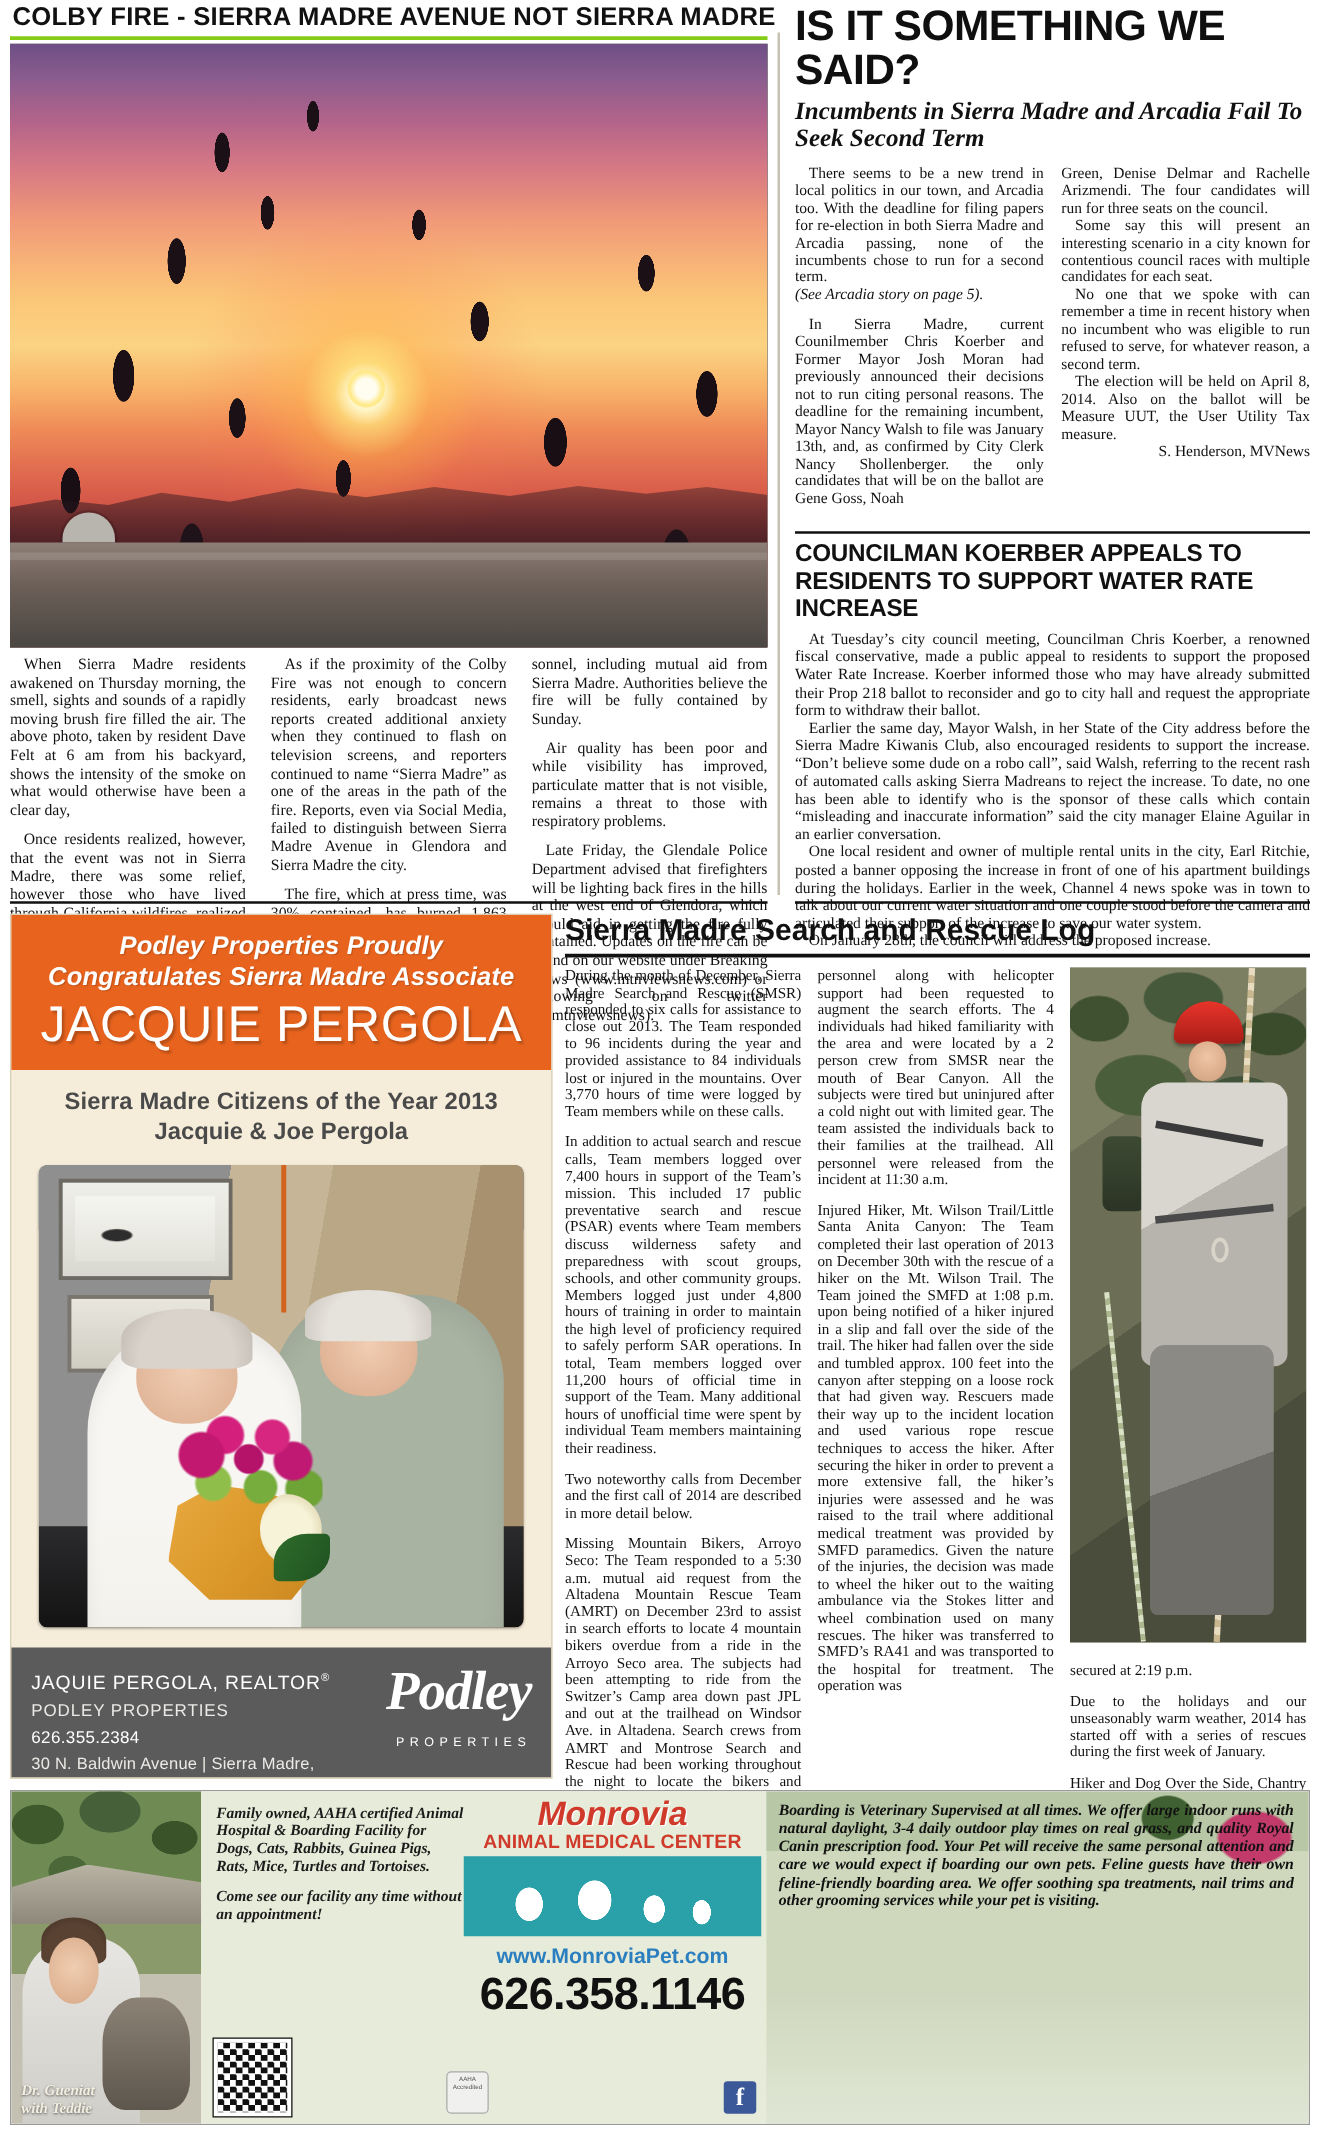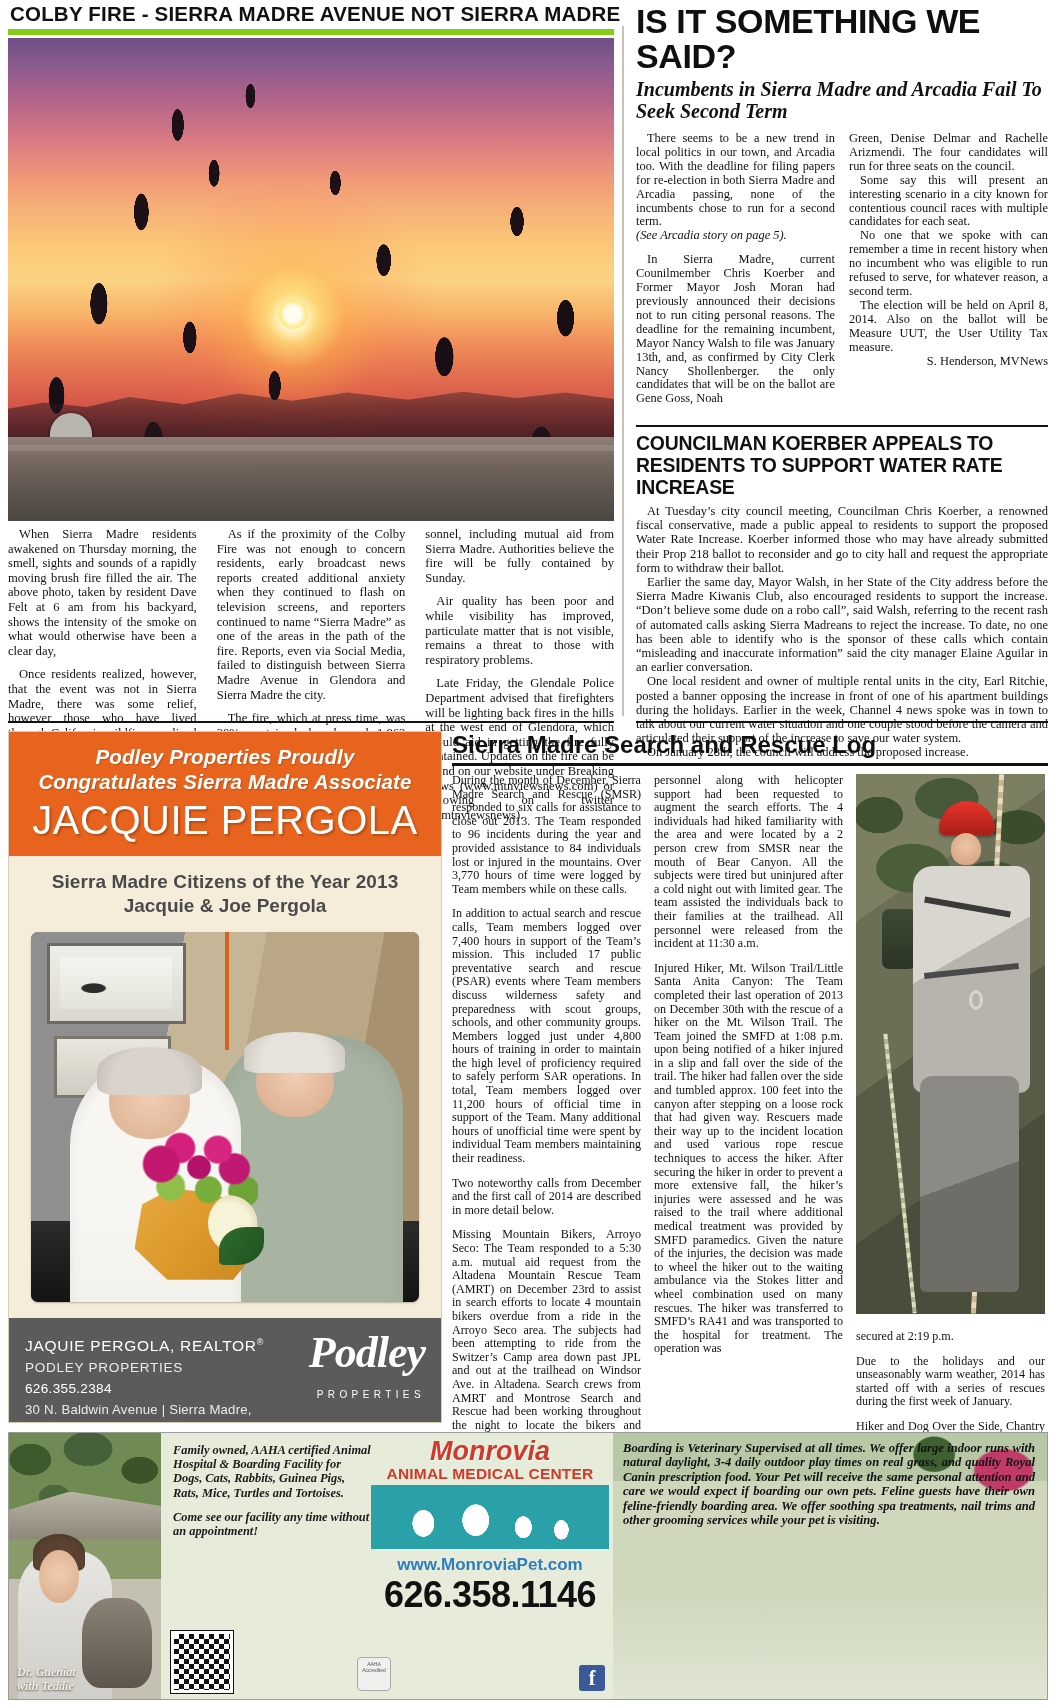--- a/index.html
+++ b/index.html
@@ -16,21 +16,21 @@
     position: absolute; left: 8px; top: 0; width: 606px;
   }
   #colby-headline {
     font-family: "Liberation Sans", sans-serif;
     font-weight: bold;
     font-size: 20.5px;
     letter-spacing: .2px;
     line-height: 24px;
     color: #111;
     padding: 2px 0 3px 2px;
-    border-bottom: 6px solid #84cc16;
+    border-bottom: 3px solid #84cc16;
     white-space: nowrap;
   }
   #fire-photo {
     position: relative;
     width: 606px; height: 483px;
     margin-top: 3px;
     overflow: hidden;
     background: #120c10;
   }
   
@@ -93,21 +93,21 @@
       radial-gradient(ellipse 10px 24px at 44% 72%, #1b1015 60%, transparent 62%),
       radial-gradient(ellipse 9px 20px at 54% 30%, #1b1015 60%, transparent 62%),
       radial-gradient(ellipse 12px 26px at 62% 46%, #1b1015 60%, transparent 62%),
       radial-gradient(ellipse 15px 32px at 72% 66%, #180e13 60%, transparent 62%),
       radial-gradient(ellipse 11px 24px at 84% 38%, #1b1015 60%, transparent 62%),
       radial-gradient(ellipse 14px 30px at 92% 58%, #180e13 60%, transparent 62%),
       radial-gradient(ellipse 18px 40px at 60% 88%, #150c11 60%, transparent 62%),
       radial-gradient(ellipse 20px 44px at 88% 86%, #150c11 60%, transparent 62%);
   }
 
-  .colby-body { display:flex; gap: 20px; margin-top: 6px; }
+  .colby-body { display:flex; gap: 20px; margin-top: 6px; justify-content: flex-end; }
   .colby-body .col { width: 192px; }
   .news-p {
     font-size: 12.6px; line-height: 14.6px; text-align: justify;
     text-indent: 11px; color:#111; margin-bottom: 9px;
     hyphens: auto;
   }
   .news-p.noind { text-indent: 0; }
 
   
   #right-top { position: absolute; left: 636px; top: 4px; width: 412px; }

